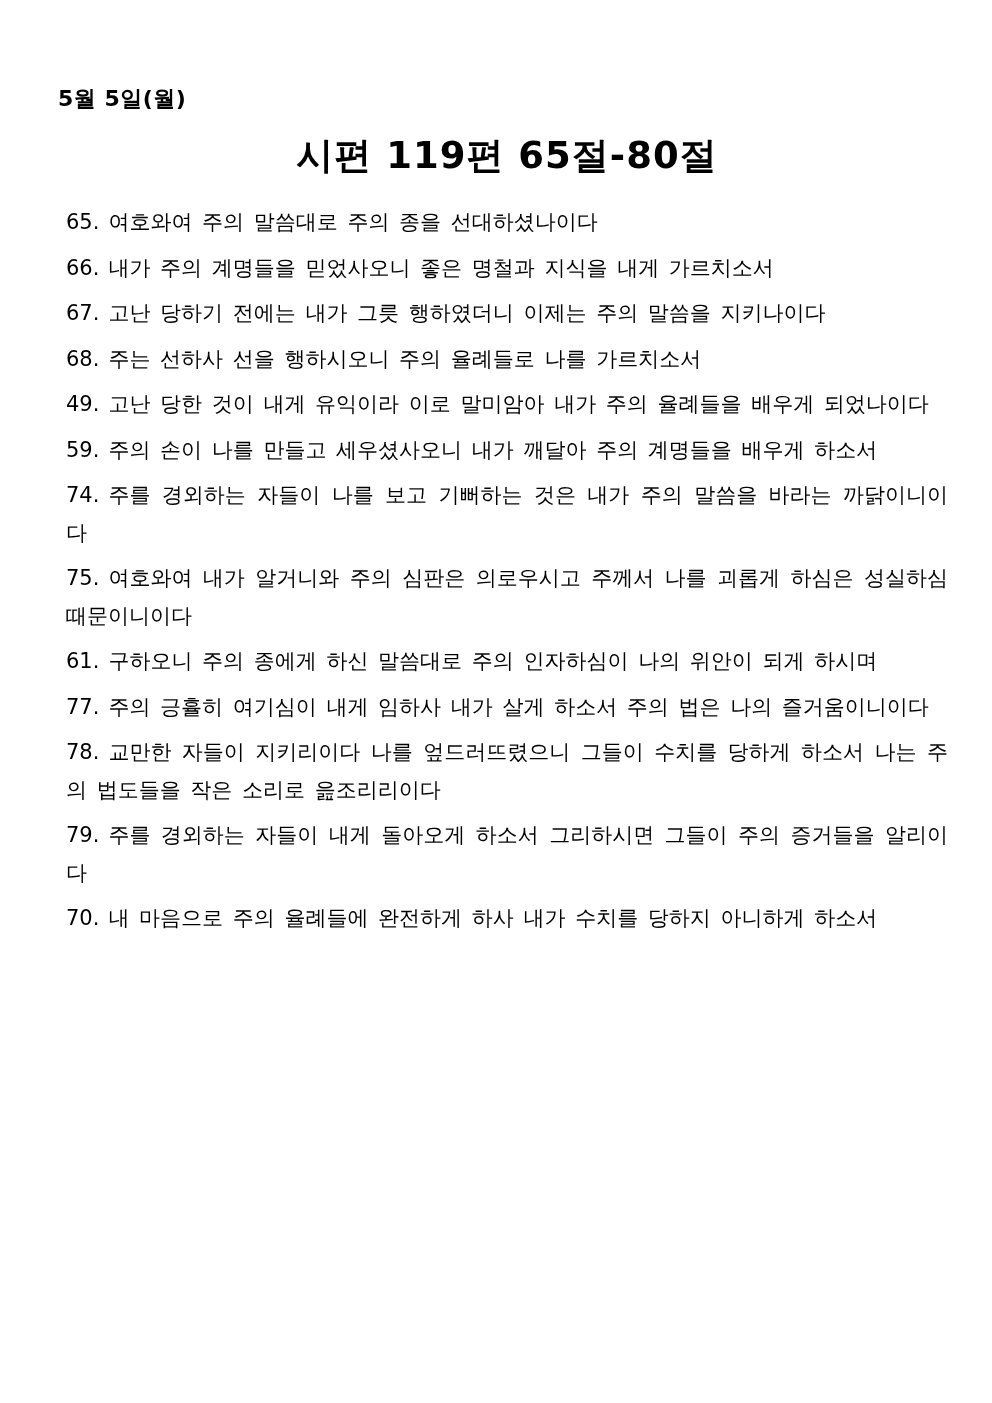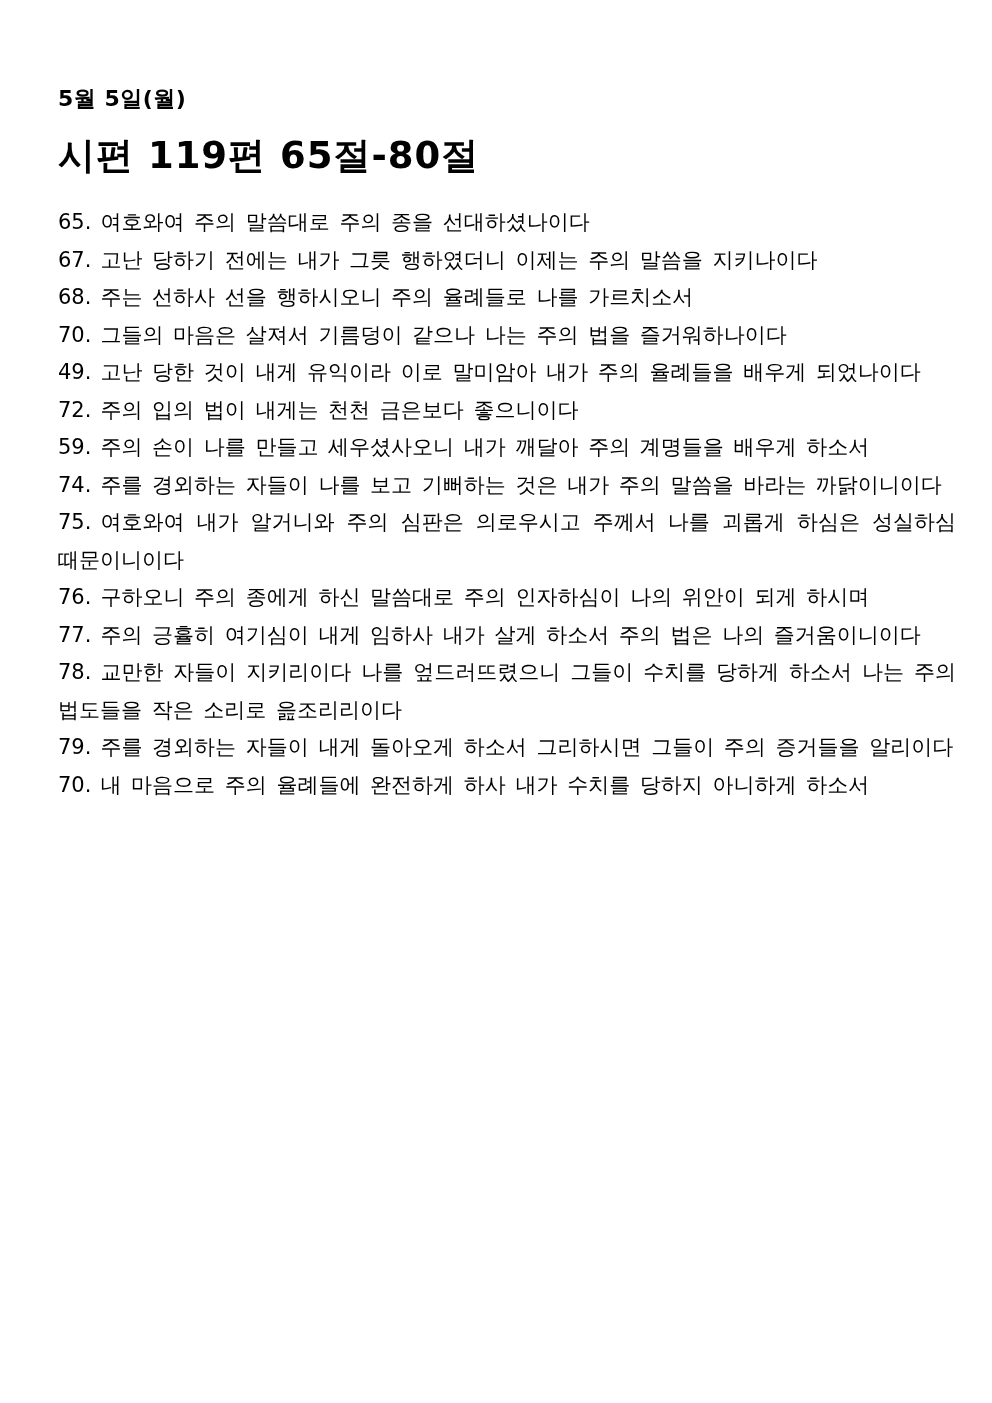--- a/index.html
+++ b/index.html
@@ -21,65 +21,65 @@
     font-size: 22px;
     font-weight: 700;
     line-height: 30px;
     letter-spacing: 0.5px;
   }
   .title {
     margin: 20px 0 0 0;
     font-size: 37px;
     font-weight: 800;
     line-height: 44px;
+    text-align: center;
     letter-spacing: 1px;
   }
   .verses {
     margin-top: 26px;
     font-size: 21px;
     line-height: 37.5px;
     word-spacing: 3px;
   }
   .verse {
-    margin: 0;
+    margin: 8px;
     text-align: justify;
     word-break: normal;
   }
   .vnum {
     margin-right: 9px;
   }
 </style>
 </head>
 <body>
 
 <div class="page">
   <div class="date">5월 5일(월)</div>
   <h1 class="title">시편 119편 65절-80절</h1>
   <div class="verses">
   <p class="verse"><span class="vnum">65.</span><span class="vtext">여호와여 주의 말씀대로 주의 종을 선대하셨나이다</span></p>
 
+  <p class="verse"><span class="vnum">66.</span><span class="vtext">내가 주의 계명들을 믿었사오니 좋은 명철과 지식을 내게 가르치소서</span></p>
 
   <p class="verse"><span class="vnum">67.</span><span class="vtext">고난 당하기 전에는 내가 그릇 행하였더니 이제는 주의 말씀을 지키나이다</span></p>
 
   <p class="verse"><span class="vnum">68.</span><span class="vtext">주는 선하사 선을 행하시오니 주의 율례들로 나를 가르치소서</span></p>
 
 
-  <p class="verse"><span class="vnum">70.</span><span class="vtext">그들의 마음은 살져서 기름덩이 같으나 나는 주의 법을 즐거워하나이다</span></p>
 
   <p class="verse"><span class="vnum">49.</span><span class="vtext">고난 당한 것이 내게 유익이라 이로 말미암아 내가 주의 율례들을 배우게 되었나이다</span></p>
 
-  <p class="verse"><span class="vnum">72.</span><span class="vtext">주의 입의 법이 내게는 천천 금은보다 좋으니이다</span></p>
 
   <p class="verse"><span class="vnum">59.</span><span class="vtext">주의 손이 나를 만들고 세우셨사오니 내가 깨달아 주의 계명들을 배우게 하소서</span></p>
 
   <p class="verse"><span class="vnum">74.</span><span class="vtext">주를 경외하는 자들이 나를 보고 기뻐하는 것은 내가 주의 말씀을 바라는 까닭이니이다</span></p>
 
   <p class="verse"><span class="vnum">75.</span><span class="vtext">여호와여 내가 알거니와 주의 심판은 의로우시고 주께서 나를 괴롭게 하심은 성실하심 때문이니이다</span></p>
 
-  <p class="verse"><span class="vnum">76.</span><span class="vtext">구하오니 주의 종에게 하신 말씀대로 주의 인자하심이 나의 위안이 되게 하시며</span></p>
+  <p class="verse"><span class="vnum">61.</span><span class="vtext">구하오니 주의 종에게 하신 말씀대로 주의 인자하심이 나의 위안이 되게 하시며</span></p>
 
   <p class="verse"><span class="vnum">77.</span><span class="vtext">주의 긍휼히 여기심이 내게 임하사 내가 살게 하소서 주의 법은 나의 즐거움이니이다</span></p>
 
   <p class="verse"><span class="vnum">78.</span><span class="vtext">교만한 자들이 지키리이다 나를 엎드러뜨렸으니 그들이 수치를 당하게 하소서 나는 주의 법도들을 작은 소리로 읊조리리이다</span></p>
 
   <p class="verse"><span class="vnum">79.</span><span class="vtext">주를 경외하는 자들이 내게 돌아오게 하소서 그리하시면 그들이 주의 증거들을 알리이다</span></p>
 
   <p class="verse"><span class="vnum">70.</span><span class="vtext">내 마음으로 주의 율례들에 완전하게 하사 내가 수치를 당하지 아니하게 하소서</span></p>
 </div>
 </div>

